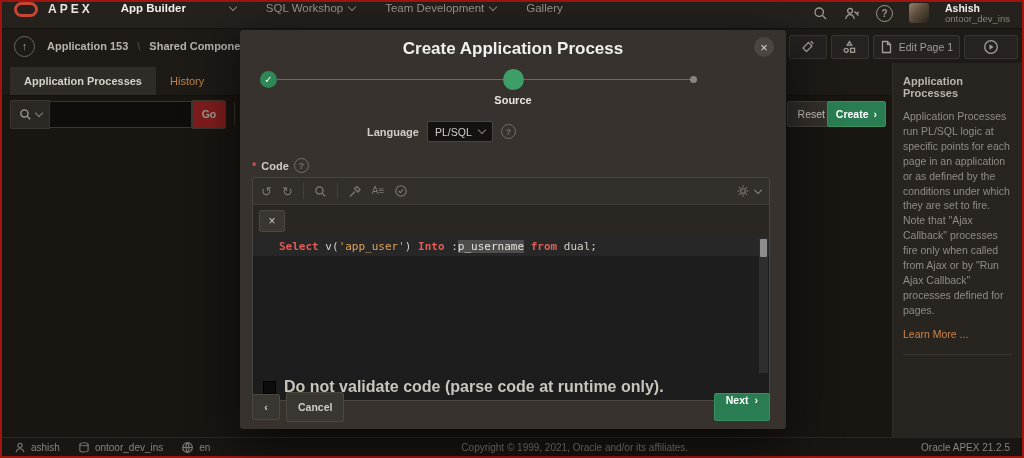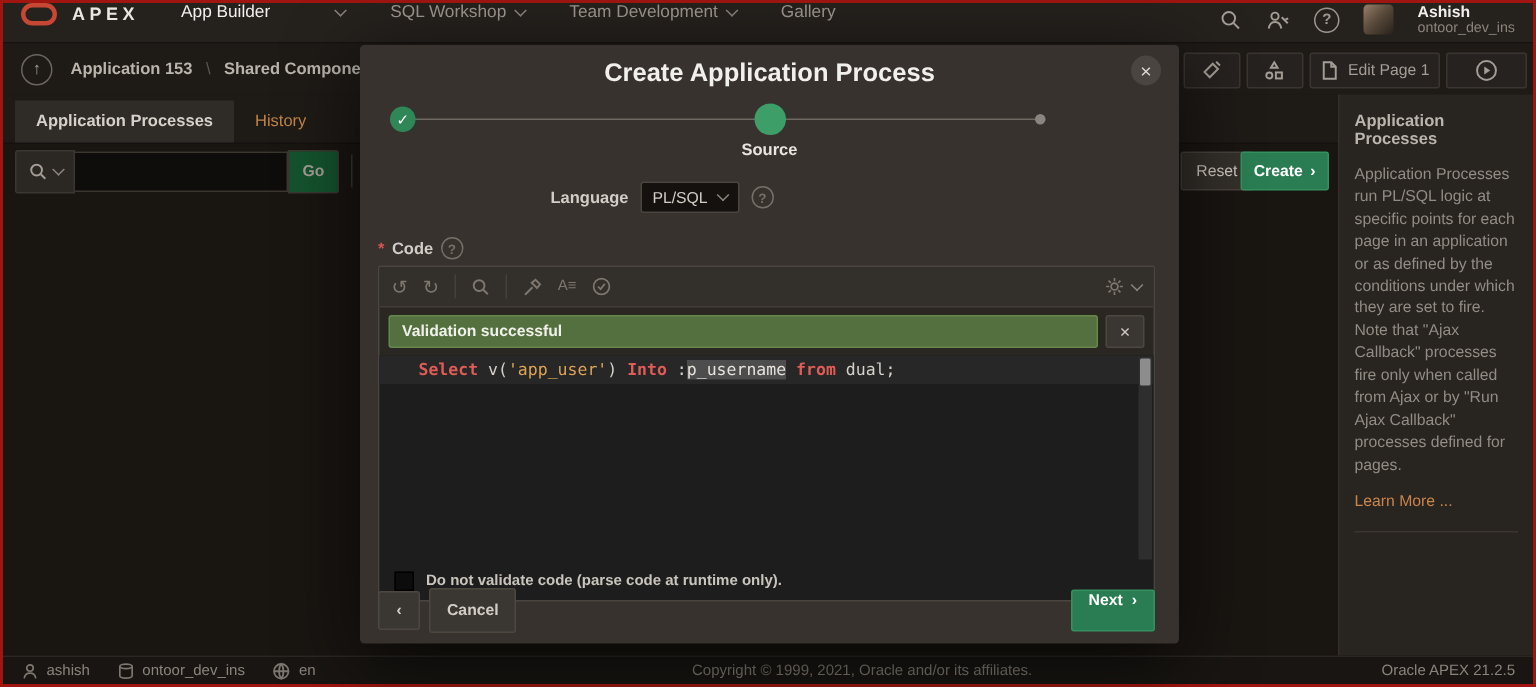--- a/index.html
+++ b/index.html
@@ -5,21 +5,21 @@
   html,body{margin:0;padding:0;}
   body{width:1024px;height:458px;background:#0c0a08;font-family:"Liberation Sans",sans-serif;overflow:hidden;}
   .screen{position:absolute;left:0;top:0;width:1024px;height:458px;box-sizing:border-box;border:2px solid #a01510;background:#171310;}
   .abs{position:absolute;}
   svg{display:block;}
   
   .nav{left:0;top:0;width:1020px;height:27px;background:#25211d;display:flex;align-items:flex-start;padding:0 12px;box-sizing:border-box;border-bottom:1px solid #15120f;}
   .logo{width:24px;height:15px;border:3px solid #c74634;border-radius:9px;box-sizing:border-box;margin-right:10px;}
   .brand{color:#e9e6e2;font-size:12px;font-weight:bold;letter-spacing:3px;margin-right:28px;}
   .nav-item{display:flex;align-items:center;gap:6px;color:#9d968e;font-size:11.5px;margin-right:30px;cursor:pointer;}
-  .nav-item.active{color:#f1efec;font-weight:normal;gap:44px;}
+  .nav-item.active{color:#f1efec;font-weight:bold;gap:44px;}
   .chev{width:5px;height:5px;border-right:1.5px solid #8a847c;border-bottom:1.5px solid #8a847c;transform:rotate(45deg);margin-top:-3px;}
   .nav-right{margin-left:auto;display:flex;align-items:center;gap:16px;}
   .nav-icon{color:#b7b2ab;}
   .help-circle{width:15px;height:15px;border:1.5px solid #9d968e;border-radius:50%;color:#9d968e;font-size:10px;font-weight:bold;display:flex;align-items:center;justify-content:center;}
   .avatar{width:20px;height:20px;border-radius:3px;background:linear-gradient(135deg,#8a7560 10%,#5b4c3c 45%,#2c251e 95%);}
   .user-names{line-height:1.15;}
   .user-name{color:#f1efec;font-size:10.5px;font-weight:bold;}
   .user-ws{color:#8a847c;font-size:9.5px;}
   
   .crumbbar{left:0;top:27px;width:1020px;height:34px;background:#1e1a16;display:flex;align-items:center;padding:0 12px;box-sizing:border-box;}
@@ -30,21 +30,21 @@
   .tool-btn{height:22px;min-width:24px;background:#262220;border:1px solid #3a3530;border-radius:2px;display:flex;align-items:center;justify-content:center;gap:6px;color:#a39d95;font-size:10.5px;padding:0 6px;cursor:pointer;}
   
   .tabrow{left:0;top:61px;width:890px;height:33px;background:#1e1a16;display:flex;align-items:flex-end;padding-left:8px;box-sizing:border-box;border-bottom:1px solid #14110e;}
   .tab{padding:8px 14px;font-size:11px;cursor:pointer;}
   .tab.active{background:#2f2b26;color:#d6d2cb;font-weight:bold;}
   .tab.inactive{color:#c08447;}
   
   .searchrow{left:0;top:94px;width:890px;height:36px;background:#191511;display:flex;align-items:center;padding-left:8px;box-sizing:border-box;}
   .search-combo{width:38px;height:27px;background:#2b2723;border:1px solid #3b3630;border-radius:2px 0 0 2px;display:flex;align-items:center;justify-content:center;gap:4px;cursor:pointer;}
   .search-input{width:142px;height:27px;background:#0f0d0b;border:1px solid #3b3630;border-left:none;box-sizing:border-box;color:#d6d2cb;font-size:11px;padding:0 6px;outline:none;}
-  .go-btn{width:32px;height:27px;background:#14532d;border:1px solid #3b3630;border-radius:0 2px 2px 0;color:#a39d95;font-size:10.5px;font-weight:bold;display:flex;align-items:center;justify-content:center;cursor:pointer;}
+  .go-btn{width:32px;height:27px;background:#7f1d1d;border:1px solid #3b3630;border-radius:0 2px 2px 0;color:#a39d95;font-size:10.5px;font-weight:bold;display:flex;align-items:center;justify-content:center;cursor:pointer;}
   .vdiv{width:1px;height:22px;background:#3a3530;margin:0 8px;}
   .grid-btn{width:28px;height:27px;background:#2b2723;border:1px solid #3b3630;border-radius:2px;display:flex;align-items:center;justify-content:center;cursor:pointer;}
   .reset-btn{position:absolute;right:56px;top:5px;height:24px;background:#332f2a;border:1px solid #46413a;border-radius:2px;color:#c9c4bc;font-size:10.5px;padding:0 10px;display:flex;align-items:center;cursor:pointer;}
   .create-btn{position:absolute;right:6px;top:5px;height:24px;background:#2a7d52;border:1px solid #36905f;border-radius:2px;color:#fff;font-size:10.5px;font-weight:bold;padding:0 8px;display:flex;align-items:center;gap:5px;cursor:pointer;}
   .report-area{left:0;top:130px;width:890px;height:305px;background:#191511;}
   
   .sidebar{left:890px;top:61px;width:130px;height:374px;background:#282420;border-left:1px solid #332e28;box-sizing:border-box;padding:12px 10px;}
   .sb-title{color:#bab5ad;font-size:11px;font-weight:bold;margin-bottom:10px;}
   .sb-body{color:#918c84;font-size:10.5px;line-height:1.42;}
   .sb-link{color:#c9854b;font-size:10.5px;margin-top:10px;cursor:pointer;}
@@ -82,21 +82,21 @@
   .banner-x{width:24px;height:20px;background:#3a3631;border:1px solid #4c473f;border-radius:2px;color:#cfcac2;font-size:12px;display:flex;align-items:center;justify-content:center;cursor:pointer;}
   .code-area{flex:1;background:#1d1d1d;position:relative;font-family:"DejaVu Sans Mono",monospace;font-size:11px;}
   .code-line{white-space:pre;padding:3px 0 3px 26px;background:#272727;color:#d4d0ca;}
   .tk-kw{color:#e05c56;font-weight:bold;}
   .tk-str{color:#dfa356;}
   .tk-hl{background:#4d4d4d;color:#e6e2dc;}
   .scrollbar{position:absolute;top:1px;right:1px;bottom:1px;width:9px;background:#2e2e2e;}
   .thumb{width:7px;height:18px;margin:1px auto;background:#8d8d8d;border-radius:1px;cursor:grab;}
   .cb-row{height:26px;background:#1d1d1d;display:flex;align-items:center;gap:8px;padding-left:10px;}
   .checkbox{width:11px;height:11px;background:#0c0c0c;border:1px solid #000;cursor:pointer;}
-  .cb-label{color:#c9c4bc;font-size:10px;font-weight:bold;}
+  .cb-label{color:#c9c4bc;font-size:16px;font-weight:bold;}
   .m-footer{position:absolute;left:0;right:0;bottom:0;height:44px;display:flex;align-items:center;padding:0 16px 0 12px;box-sizing:border-box;}
   .btn{height:24px;background:#3a3631;border:1px solid #4c473f;border-radius:2px;color:#d2cec7;font-size:10.5px;font-weight:bold;display:flex;align-items:center;justify-content:center;padding:2px 11px;cursor:pointer;}
   .btn.sq{width:26px;padding:0;margin-right:6px;}
   .next-btn{margin-left:auto;height:26px;background:#2a7d52;border:1px solid #36905f;border-radius:2px;color:#fff;font-size:10.5px;font-weight:bold;display:flex;align-items:flex-start;gap:6px;padding:0 11px;cursor:pointer;}
   .ic{stroke:#a39d95;fill:none;stroke-width:1.3;}
   .ic2{stroke:#7d776f;fill:none;stroke-width:1.3;}
 </style>
 </head>
 <body>
 
@@ -306,21 +306,20 @@
           </span>
           <span class="ed-gear">
             <svg width="14" height="14" viewBox="0 0 16 16">
                 <circle class="ic2" cx="8" cy="8" r="2.6"></circle>
                 <path class="ic2" d="M8 1.6V4M8 12v2.4M1.6 8H4M12 8h2.4M3.5 3.5l1.7 1.7M10.8 10.8l1.7 1.7M12.5 3.5l-1.7 1.7M5.2 10.8l-1.7 1.7"></path>
               </svg>
             <span class="chev"></span>
           </span>
         </div>
         <div class="banner-row">
-          <div class="banner">Validation successful</div>
           <div class="banner-x">×</div>
         </div>
         <div class="code-area">
           <div class="code-line"><span class="tk-kw">Select</span><span> v(</span><span class="tk-str">'app_user'</span><span>) </span><span class="tk-kw">Into</span><span> :</span><span class="tk-hl">p_username</span><span> </span><span class="tk-kw">from</span><span> dual;</span></div>
           <div class="scrollbar">
             <div class="thumb"></div>
           </div>
         </div>
         <div class="cb-row">
           <div class="checkbox"></div>

